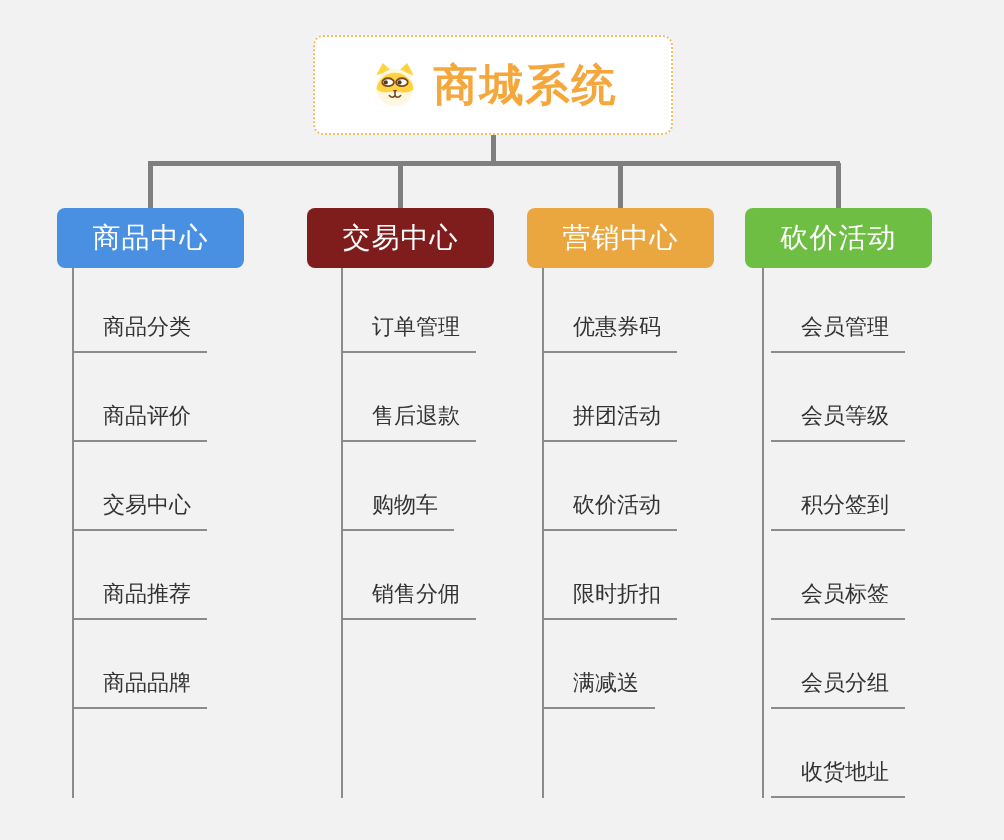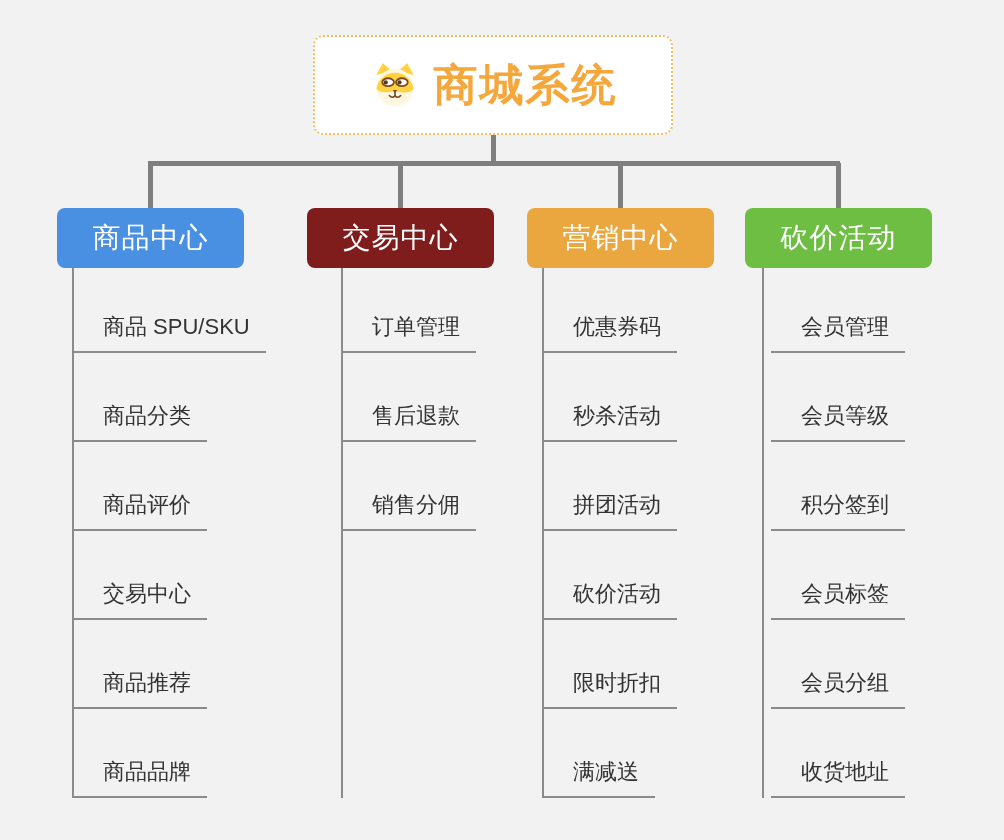--- a/index.html
+++ b/index.html
@@ -93,37 +93,36 @@
     </svg>
     <span class="root-title" style="color: rgb(245, 167, 59);">商城系统</span>
   </div>
 
   <div class="branch branch-1" style="background: rgb(74, 144, 226);">商品中心</div>
   <div class="branch branch-2" style="background: #7f1d1d;">交易中心</div>
   <div class="branch branch-3" style="background: rgb(234, 167, 64);">营销中心</div>
   <div class="branch branch-4" style="background: rgb(111, 190, 68);">砍价活动</div>
 
   <div class="col col-1">
-    <div class="item">商品 SPU/SKU</div>
     <div class="item">商品分类</div>
     <div class="item">商品评价</div>
     <div class="item">交易中心</div>
     <div class="item">商品推荐</div>
     <div class="item">商品品牌</div>
   </div>
 
   <div class="col col-2">
     <div class="item">订单管理</div>
     <div class="item">售后退款</div>
+    <div class="item">购物车</div>
     <div class="item">销售分佣</div>
   </div>
 
   <div class="col col-3">
     <div class="item">优惠券码</div>
-    <div class="item">秒杀活动</div>
     <div class="item">拼团活动</div>
     <div class="item">砍价活动</div>
     <div class="item">限时折扣</div>
     <div class="item">满减送</div>
   </div>
 
   <div class="col col-4">
     <div class="item">会员管理</div>
     <div class="item">会员等级</div>
     <div class="item">积分签到</div>

